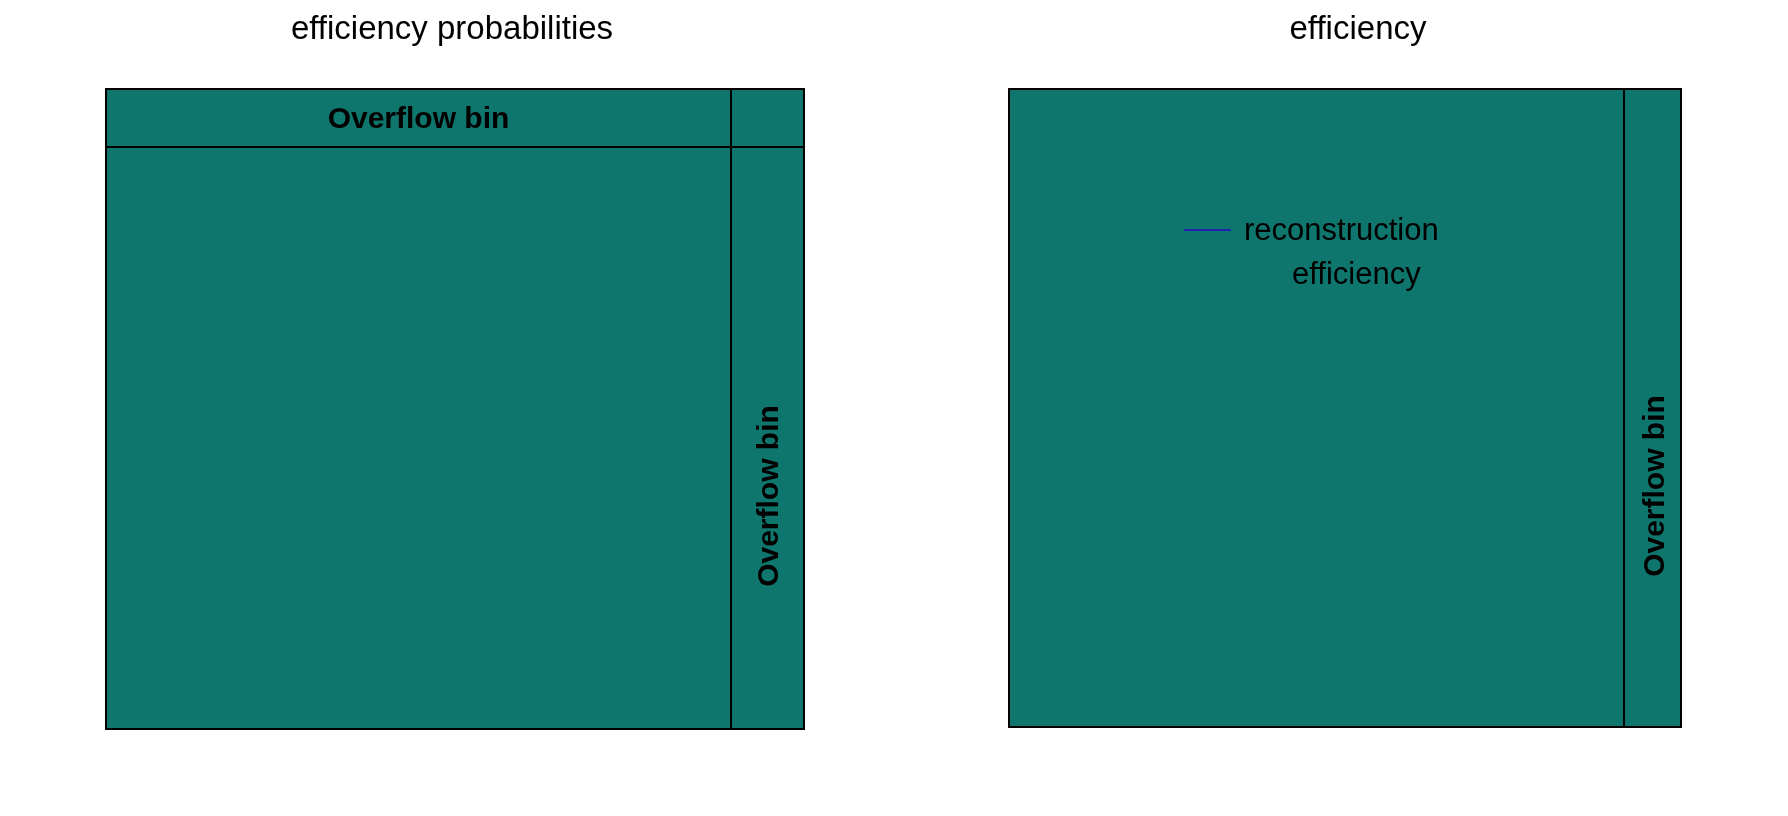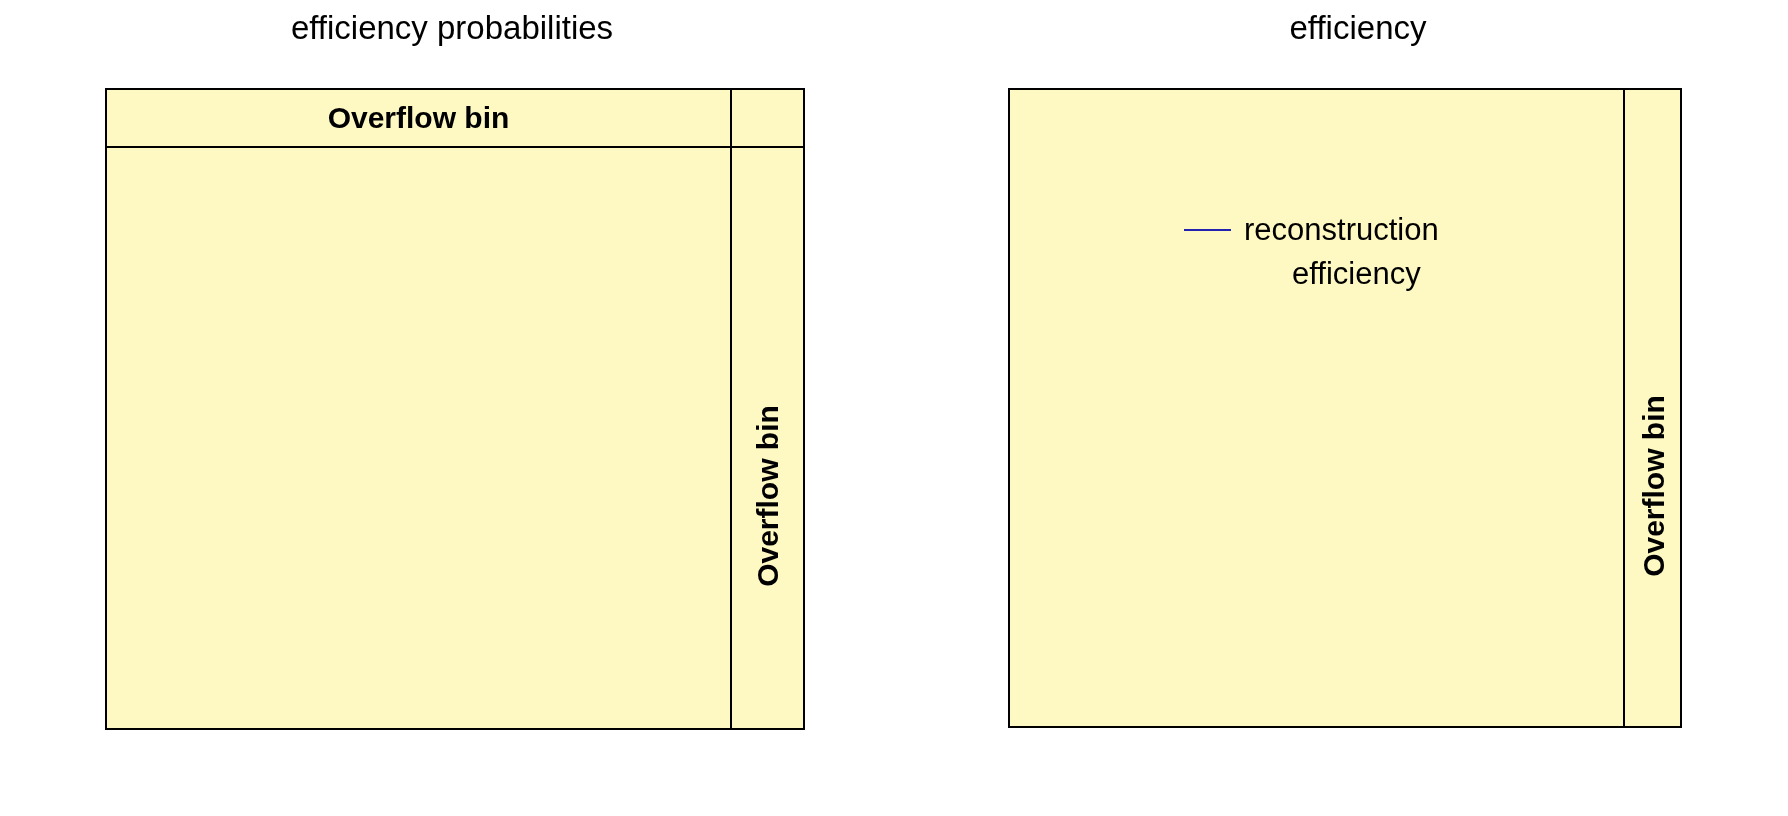--- a/index.html
+++ b/index.html
@@ -36,21 +36,21 @@
     transform: translateX(-50%);
   }
   #title-left  { left: 452px;  top: 9px; }
   #title-right { left: 1358px; top: 9px; }
 
   
   .panel {
     position: absolute;
     box-sizing: border-box;
     border: 2px solid #000000;
-    background: #fef9c3;
+    background: #0f766e;
   }
   #panel-left  { left: 105px;  top: 88px; width: 700px; height: 642px; }
   #panel-right { left: 1008px; top: 88px; width: 674px; height: 640px; }
 
   
   .plot-area {
     position: absolute;
     left: 0; top: 0;
     box-sizing: border-box;
     background: transparent;

